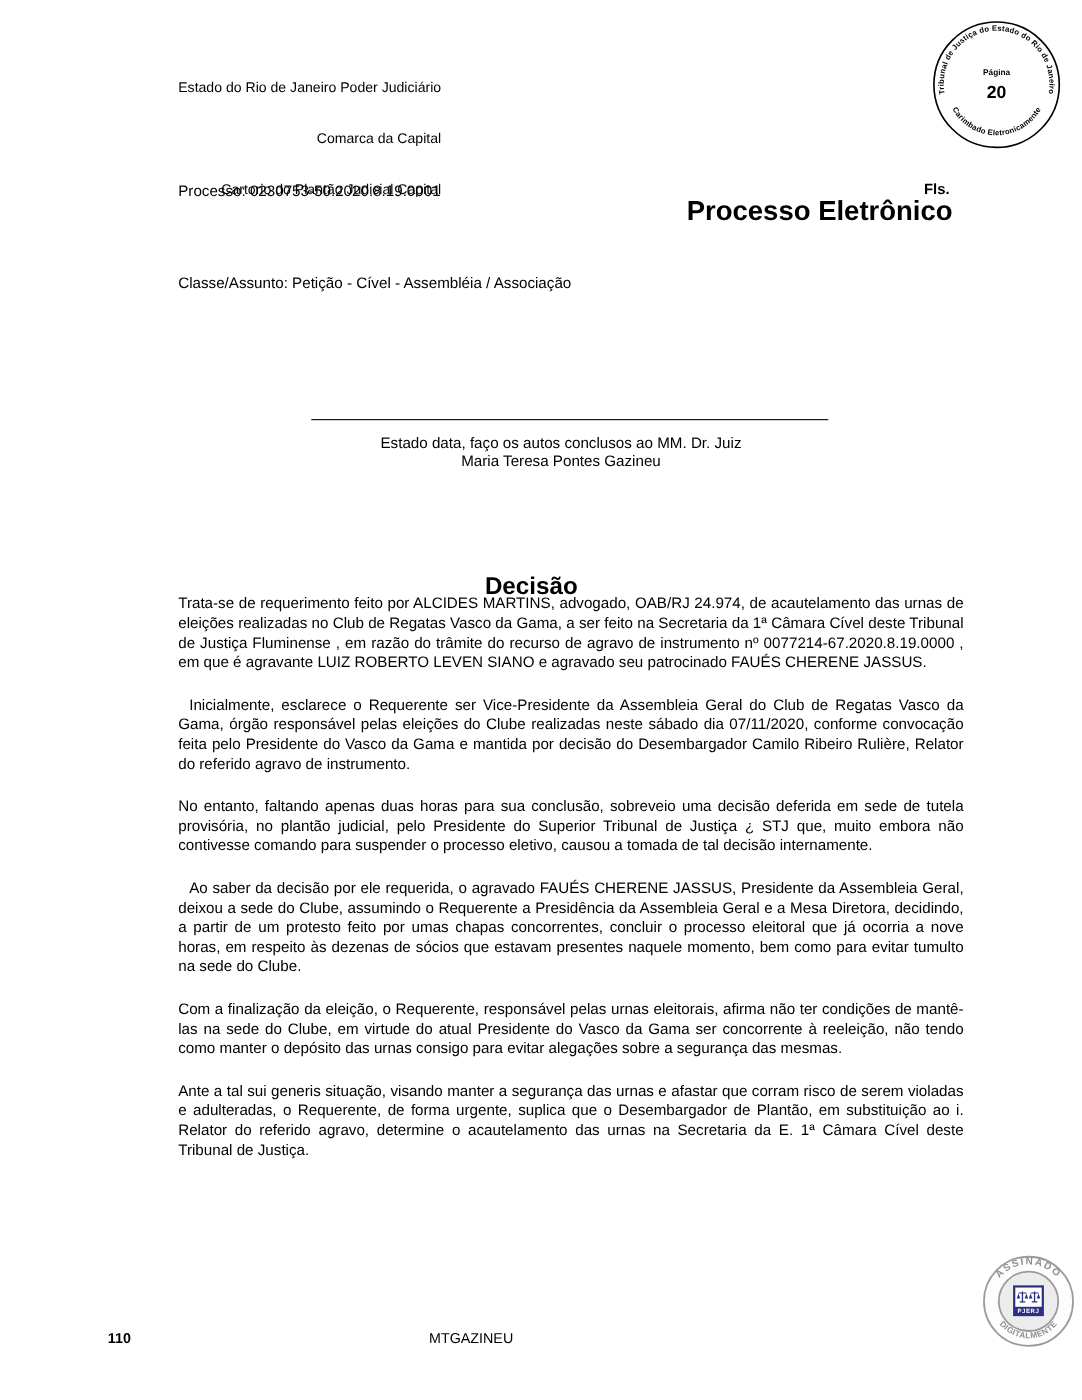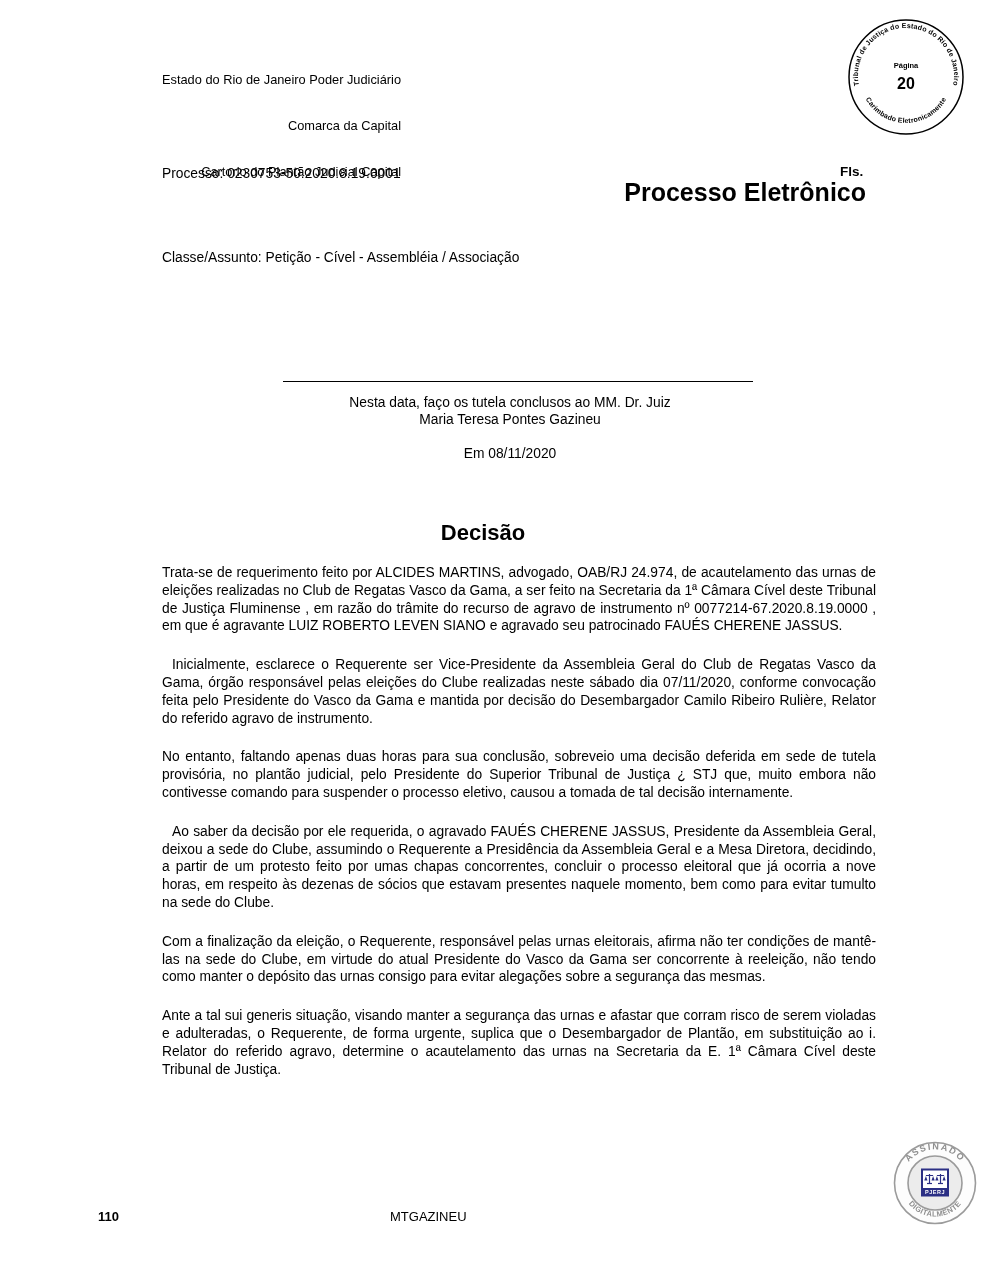--- a/index.html
+++ b/index.html
@@ -28,21 +28,21 @@
     font-size: 25px; font-weight: bold;
     white-space: nowrap;
   }
   .class-line { left: 162px; top: 250px; font-size: 13.8px; }
   .parties { left: 162px; top: 285px; font-size: 13.8px; line-height: 16.4px; }
   .sep-line { left: 283px; top: 381px; width: 470px; border-top: 1.5px solid #000; height: 0; }
   .conclusion-note { left: 140px; top: 394px; width: 740px; text-align: center; font-size: 13.8px; line-height: 17.4px; }
   .conclusion-date { left: 140px; top: 446px; width: 740px; text-align: center; font-size: 13.8px; }
   .decision-heading { left: 90px; top: 520px; width: 786px; text-align: center; font-size: 22px; font-weight: bold; }
   .decision-body {
-    left: 162px; top: 564px; width: 714px;
+    left: 162px; top: 540px; width: 714px;
     font-size: 13.8px; line-height: 17.8px;
     text-align: justify;
   }
   .decision-body p { margin: 0 0 21px 0; }
   .decision-body p.indent-sm { text-indent: 10px; }
   .decision-body p.gap-before { margin-top: 19px; }
   .footer-page-number { left: 98px; top: 1209px; font-size: 13px; font-weight: bold; }
   .footer-code { left: 390px; top: 1209px; font-size: 13px; }
   .seal { left: 892px; top: 1138px; }
   svg text { font-family: "Liberation Sans", sans-serif; }
@@ -81,24 +81,23 @@
   <div class="abs process-line">Processo: 0230753-50.2020.8.19.0001</div>
 
   <div class="abs class-line">Classe/Assunto: Petição - Cível - Assembléia / Associação</div>
 
   <div class="abs doc-title">Processo Eletrônico</div>
 
 
   <div class="abs sep-line"></div>
 
   <div class="abs conclusion-note">
-    <div>Nesta data, faço os tutela conclusos ao MM. Dr. Juiz</div>
+    <div>Estado data, faço os autos conclusos ao MM. Dr. Juiz</div>
     <div>Maria Teresa Pontes Gazineu</div>
   </div>
-  <div class="abs conclusion-date">Em 08/11/2020</div>
 
   <div class="abs decision-heading">Decisão</div>
 
   <div class="abs decision-body">
     <p>Trata-se de requerimento feito por ALCIDES MARTINS, advogado, OAB/RJ 24.974, de acautelamento das urnas de eleições realizadas no Club de Regatas Vasco da Gama, a ser feito na Secretaria da 1ª Câmara Cível deste Tribunal de Justiça Fluminense , em razão do trâmite do recurso de agravo de instrumento nº 0077214-67.2020.8.19.0000 , em que é agravante LUIZ ROBERTO LEVEN SIANO e agravado seu patrocinado FAUÉS CHERENE JASSUS.</p>
     <p class="indent-sm">Inicialmente, esclarece o Requerente ser Vice-Presidente da Assembleia Geral do Club de Regatas Vasco da Gama, órgão responsável pelas eleições do Clube realizadas neste sábado dia 07/11/2020, conforme convocação feita pelo Presidente do Vasco da Gama e mantida por decisão do Desembargador Camilo Ribeiro Rulière, Relator do referido agravo de instrumento.</p>
     <p>No entanto, faltando apenas duas horas para sua conclusão, sobreveio uma decisão deferida em sede de tutela provisória, no plantão judicial, pelo Presidente do Superior Tribunal de Justiça ¿ STJ que, muito embora não contivesse comando para suspender o processo eletivo, causou a tomada de tal decisão internamente.</p>
     <p class="indent-sm">Ao saber da decisão por ele requerida, o agravado FAUÉS CHERENE JASSUS, Presidente da Assembleia Geral, deixou a sede do Clube, assumindo o Requerente a Presidência da Assembleia Geral e a Mesa Diretora, decidindo, a partir de um protesto feito por umas chapas concorrentes, concluir o processo eleitoral que já ocorria a nove horas, em respeito às dezenas de sócios que estavam presentes naquele momento, bem como para evitar tumulto na sede do Clube.</p>
     <p>Com a finalização da eleição, o Requerente, responsável pelas urnas eleitorais, afirma não ter condições de mantê-las na sede do Clube, em virtude do atual Presidente do Vasco da Gama ser concorrente à reeleição, não tendo como manter o depósito das urnas consigo para evitar alegações sobre a segurança das mesmas.</p>
     <p class="gap-before">Ante a tal sui generis situação, visando manter a segurança das urnas e afastar que corram risco de serem violadas e adulteradas, o Requerente, de forma urgente, suplica que o Desembargador de Plantão, em substituição ao i. Relator do referido agravo, determine o acautelamento das urnas na Secretaria da E. 1ª Câmara Cível deste Tribunal de Justiça.</p>

